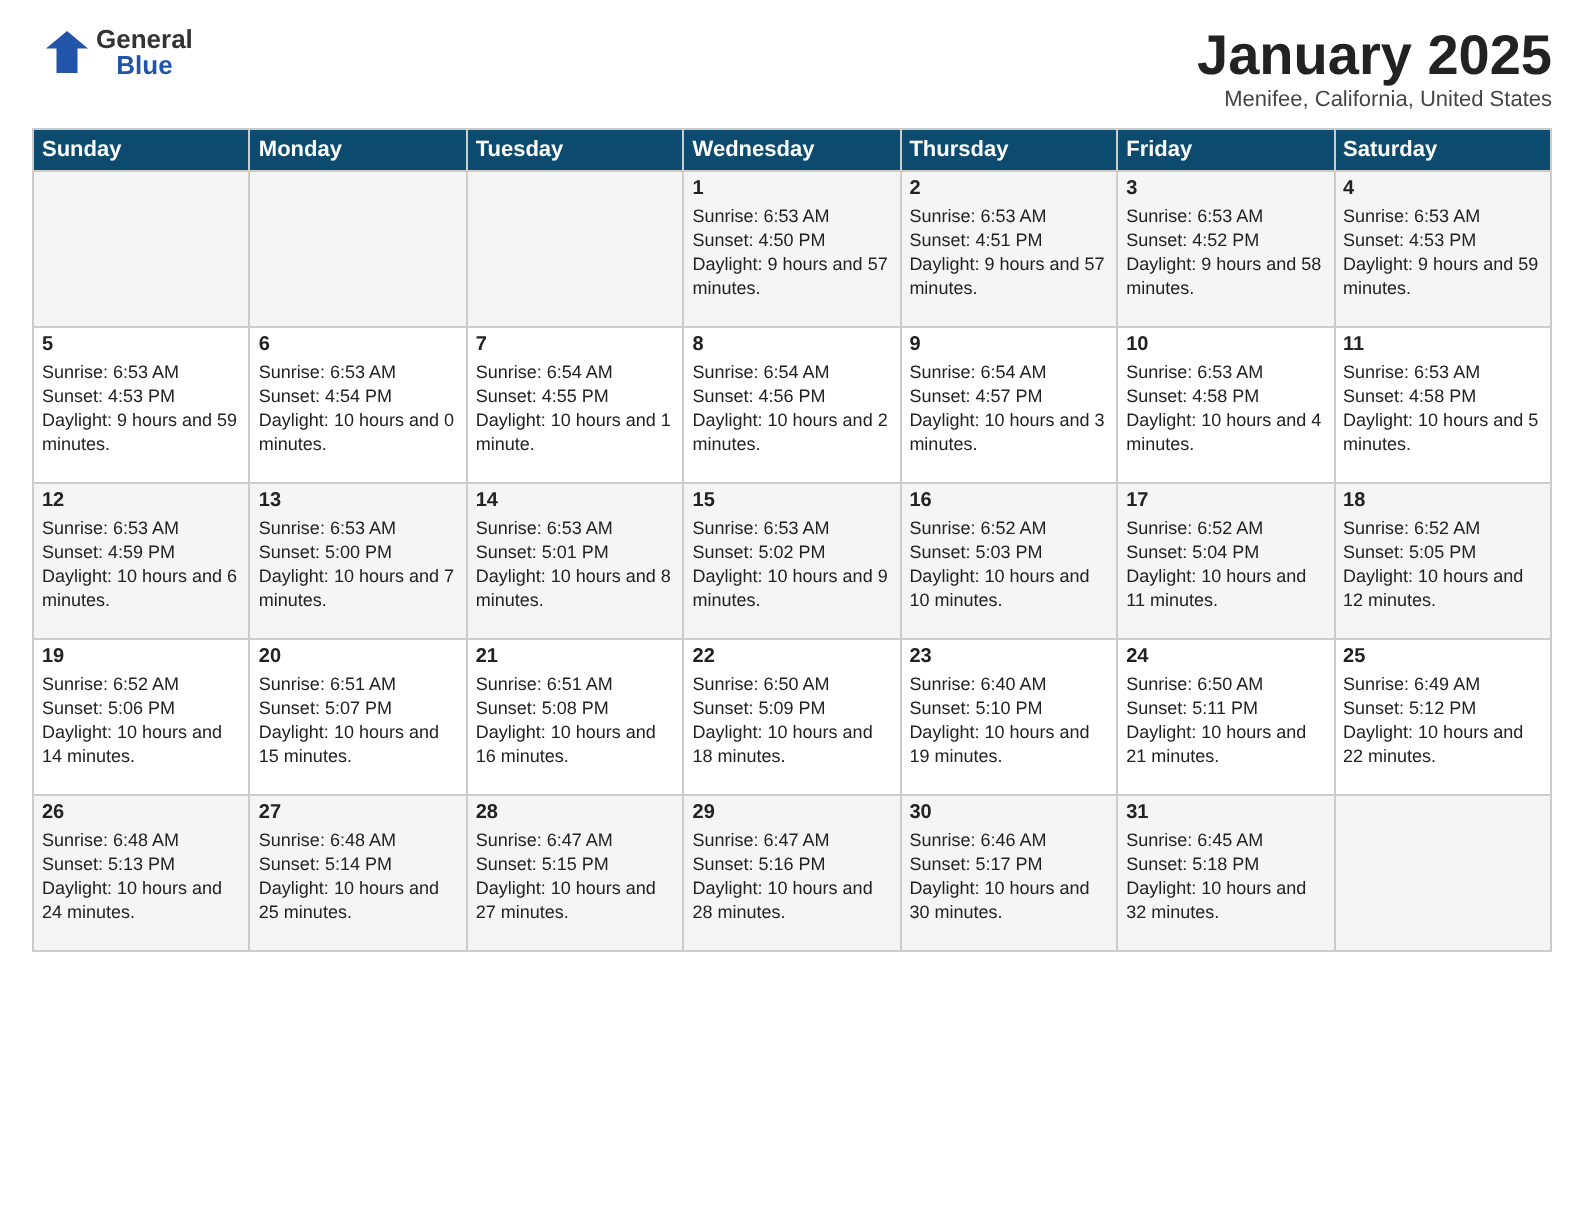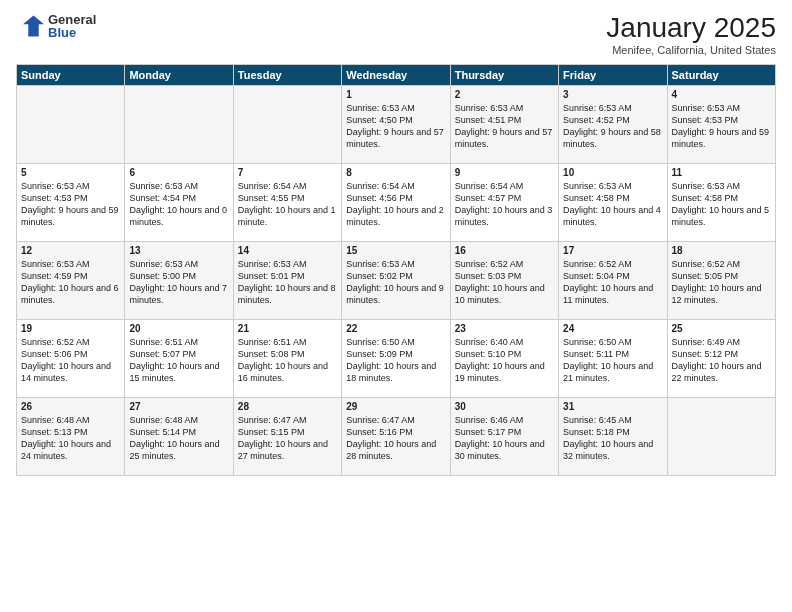--- a/index.html
+++ b/index.html
@@ -33,31 +33,32 @@
     }
     .logo-general {
       font-size: 13px;
       font-weight: bold;
       color: #333;
     }
     .logo-blue {
       font-size: 13px;
       font-weight: bold;
       color: #2255aa;
+      text-align: center;
     }
     .logo-icon {
       width: 28px;
       height: 28px;
     }
     .title-block {
       text-align: right;
     }
     .cal-title {
       font-size: 28px;
-      font-weight: normal;
+      font-weight: bold;
       color: #222;
     }
     .cal-subtitle {
       font-size: 11px;
       color: #444;
     }
     table {
       width: 100%;
       border-collapse: collapse;
       table-layout: fixed;

